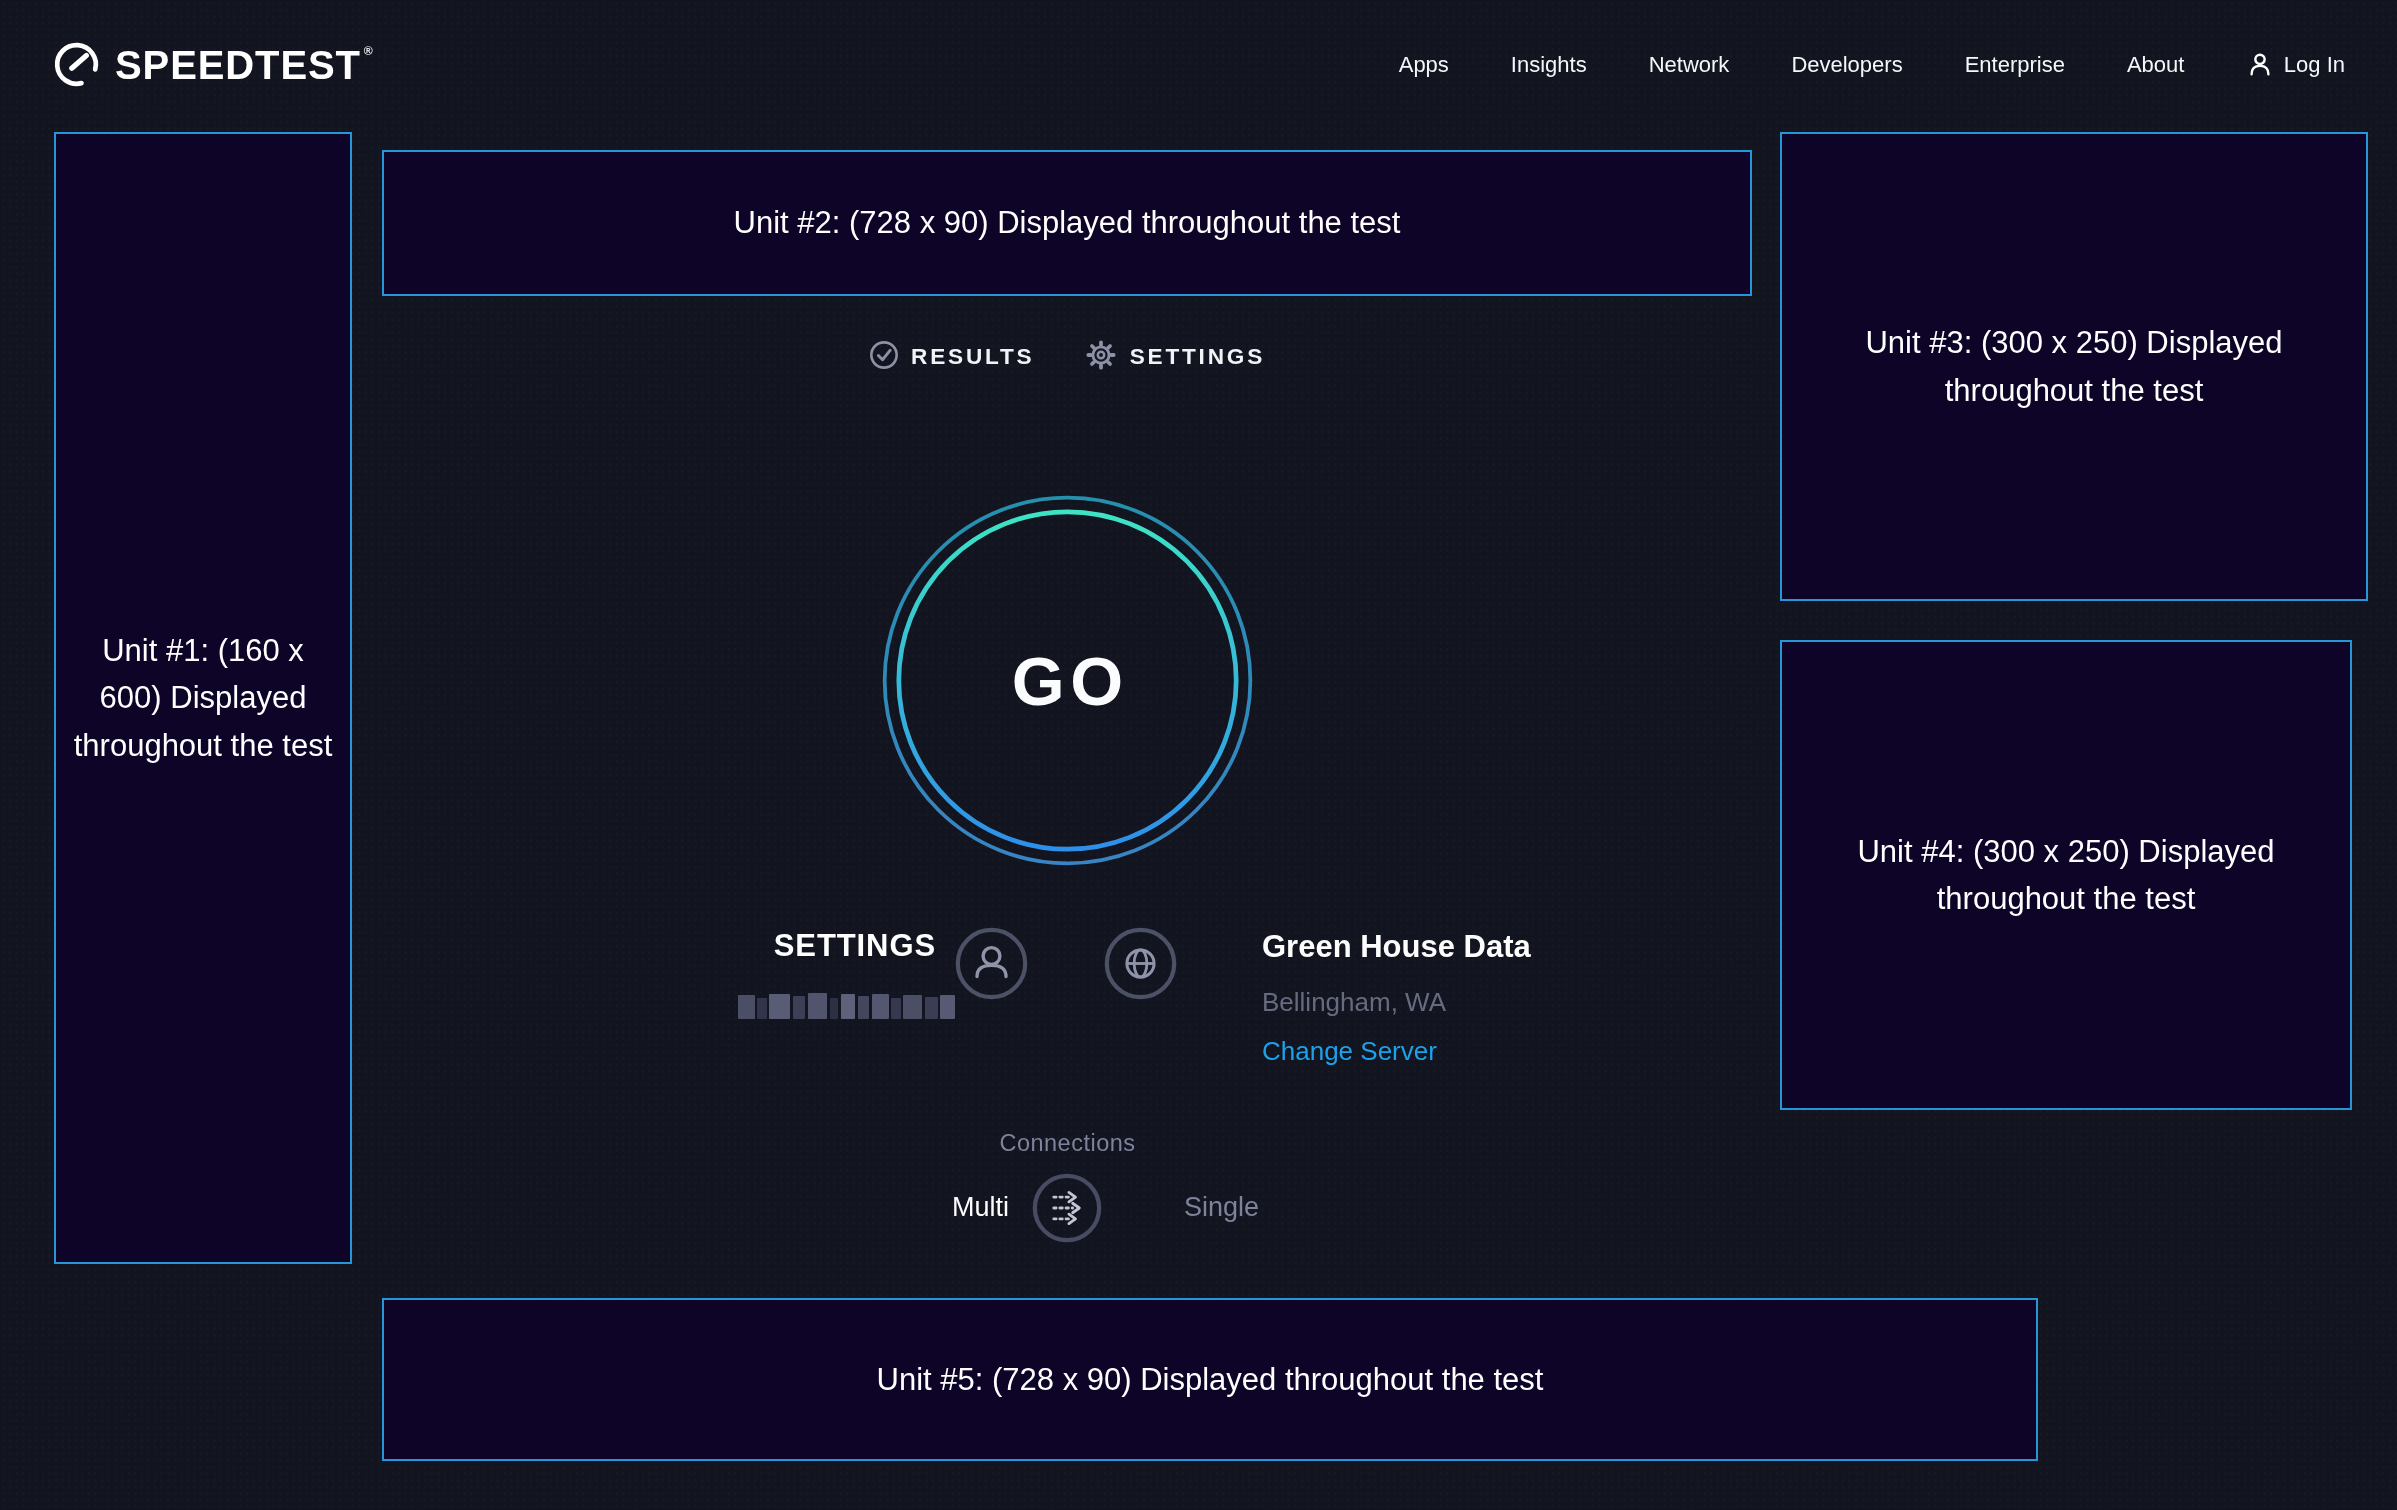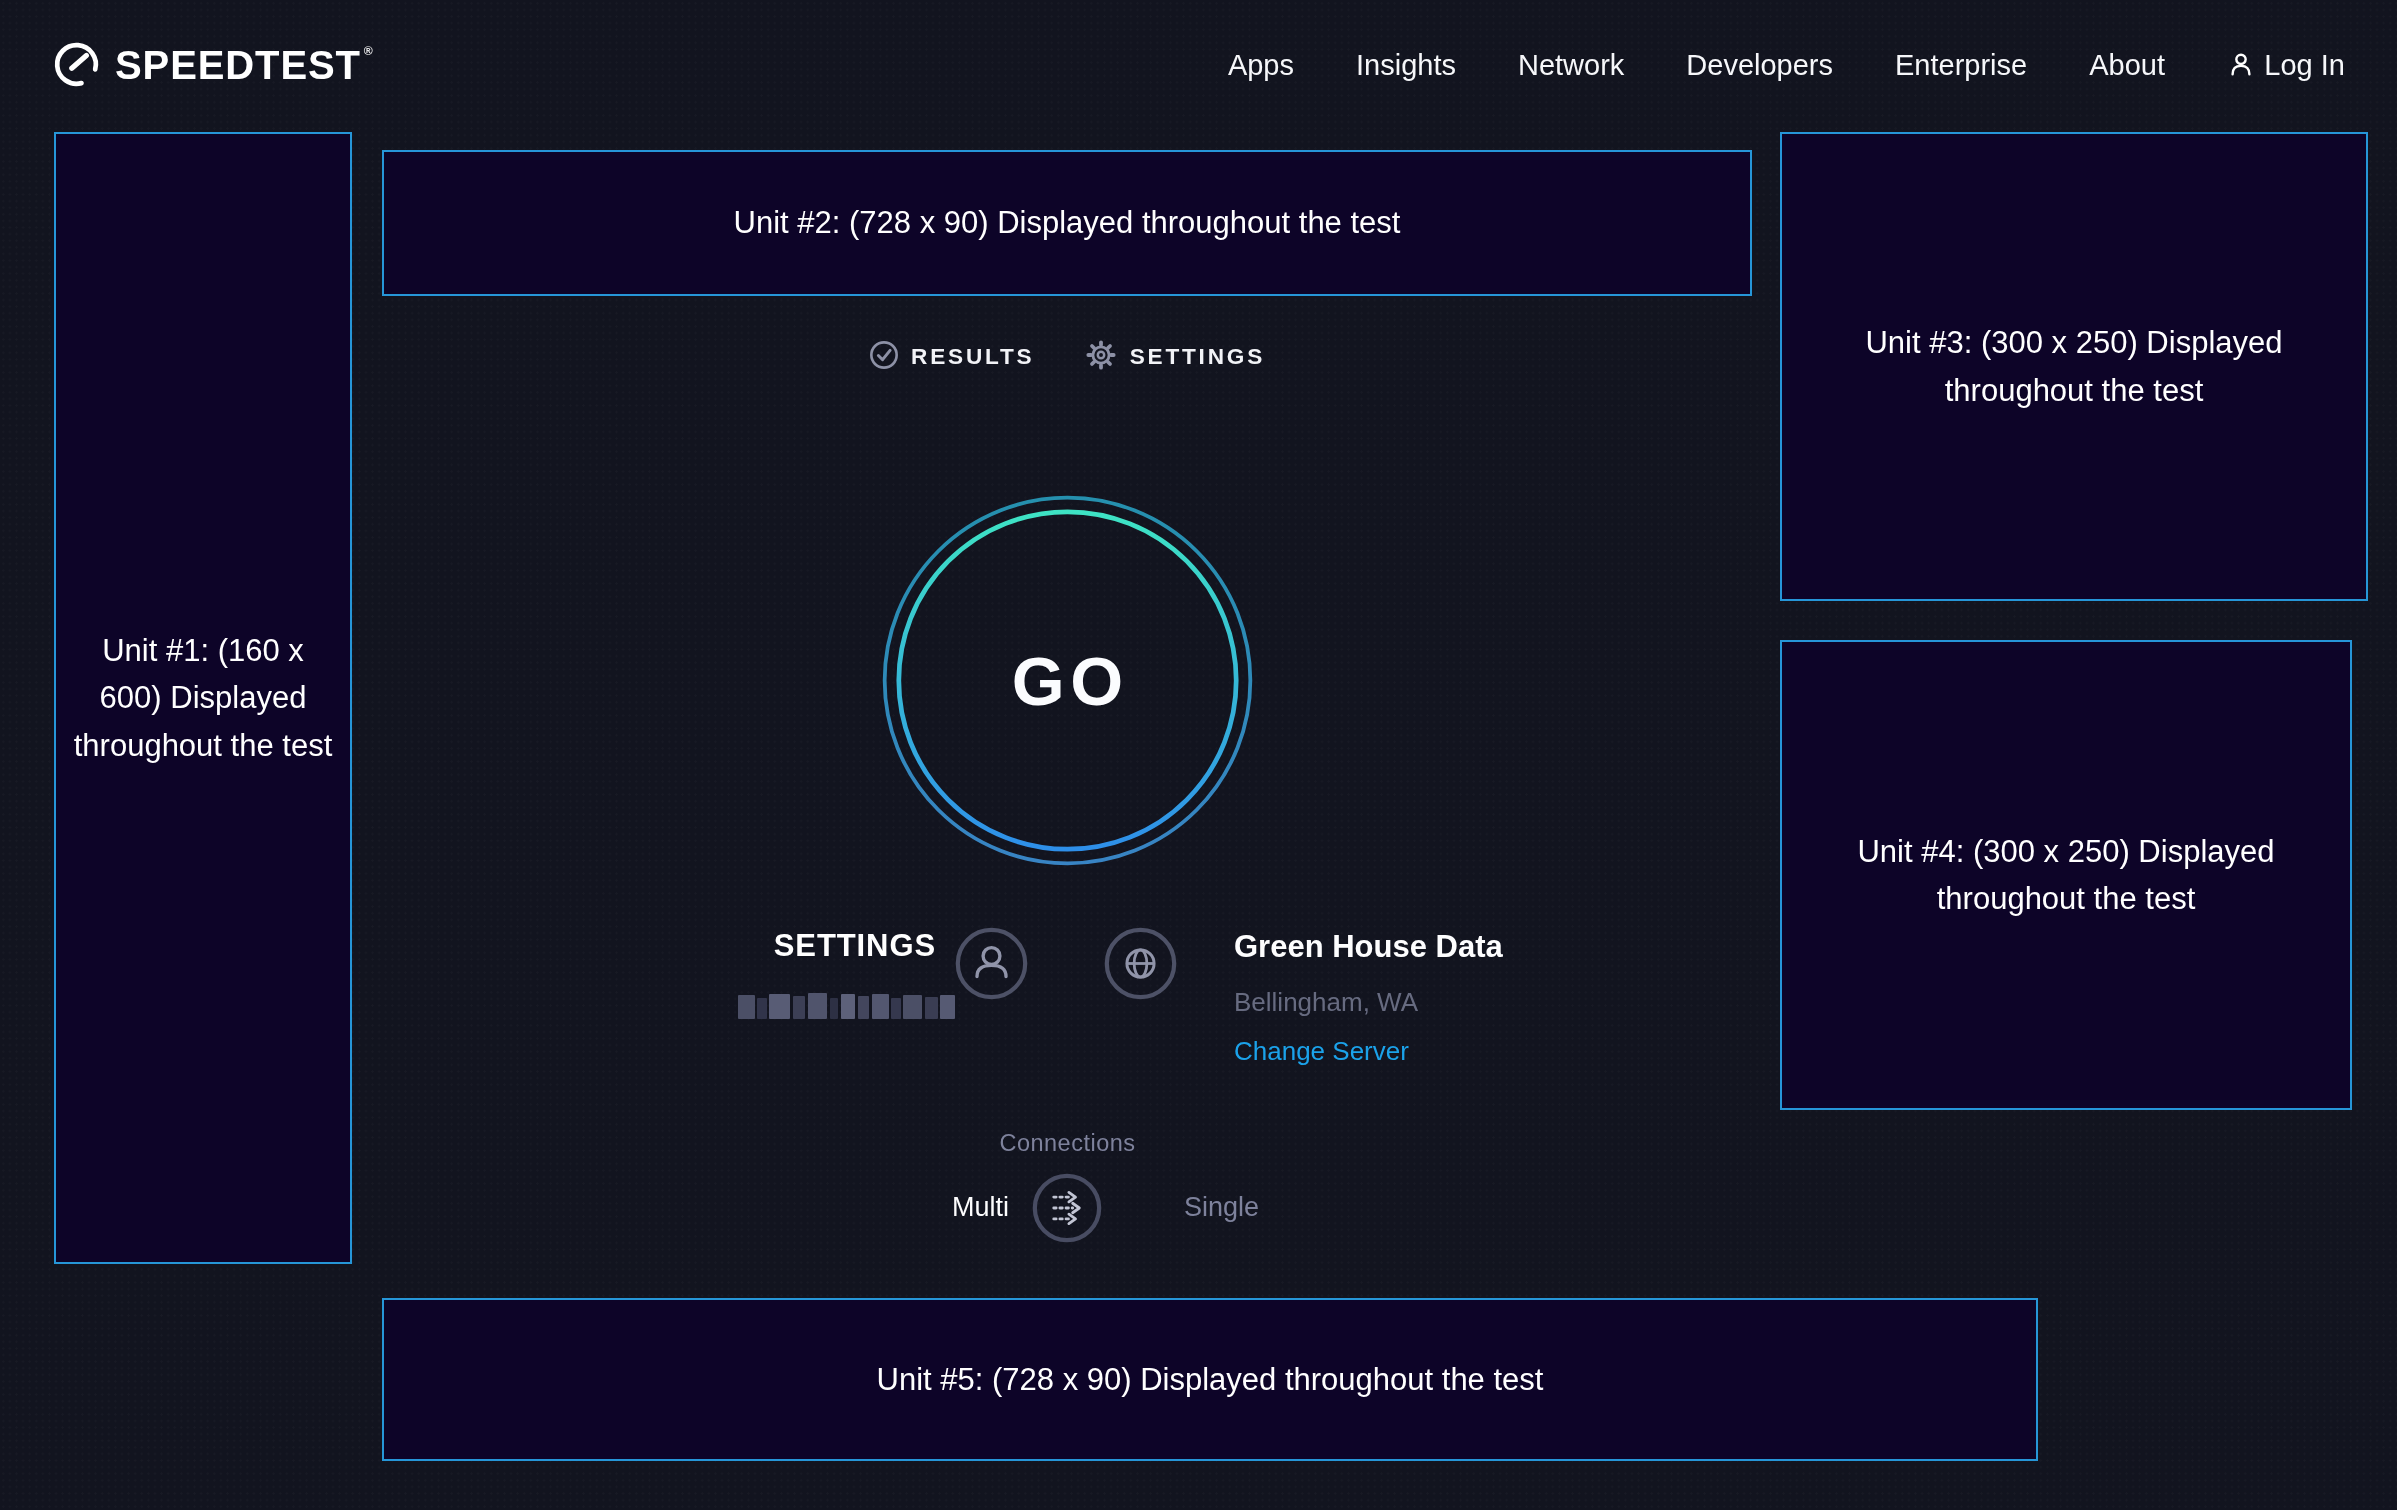--- a/index.html
+++ b/index.html
@@ -11,21 +11,21 @@
     font-family:"Liberation Sans", sans-serif;
     -webkit-font-smoothing:antialiased;
     color:#fff;
   }
   
   .navbar{position:absolute;top:0;left:0;right:0;height:130px;display:flex;align-items:center;padding:0 52px;box-sizing:border-box;}
   .logo{display:flex;align-items:center;cursor:pointer;}
   .logo-text{font-size:40px;font-weight:700;letter-spacing:0.9px;margin-left:14px;color:#fff;}
   .logo-tm{font-size:12.2px;vertical-align:top;position:relative;top:1.9px;left:2.8px;opacity:.9;}
   .nav-menu{margin-left:auto;display:flex;align-items:center;gap:62px;}
-  .nav-link{font-size:29px;color:#f6f7fa;cursor:pointer;text-decoration:none;}
+  .nav-link{font-size:22px;color:#f6f7fa;cursor:pointer;text-decoration:none;}
   .login{display:flex;align-items:center;gap:9.4px;cursor:pointer;justify-content:center;}
   
   .ad{position:absolute;background:#0d0428;border:2.8px solid #2696d8;box-sizing:border-box;
       display:flex;align-items:center;justify-content:center;text-align:center;cursor:pointer;}
   .ad span{font-size:31px;line-height:1.52;color:#fff;}
   .ad-u1{left:54px;top:132px;width:298px;height:1132px;padding:0 13px;}
   .ad-u2{left:382px;top:150px;width:1370px;height:146px;text-align:right;}
   .ad-u3{left:1780px;top:132px;width:588px;height:469px;}
   .ad-u4{left:1780px;top:640px;width:572px;height:470px;}
   .ad-u5{left:382px;top:1298px;width:1656px;height:163px;}
@@ -37,21 +37,21 @@
   
   .go-wrap{position:absolute;left:879px;top:492px;width:377px;height:377px;cursor:pointer;}
   .go-wrap svg{position:absolute;left:0;top:0;}
   .go-label{position:absolute;left:0;top:0;width:377px;height:377px;display:flex;align-items:center;justify-content:center;
             font-size:68px;font-weight:600;letter-spacing:5.6px;color:#fbfcfe;padding-left:5.6px;box-sizing:border-box;}
   
   .isp-name{position:absolute;left:659px;top:928px;width:277px;text-align:right;font-size:31px;font-weight:700;letter-spacing:0.9px;color:#fff;}
   .ip-blur{position:absolute;left:738px;top:991px;width:217px;height:28px;display:flex;align-items:flex-end;gap:2.8px;filter:blur(0.6px);}
   .ip-blur i{display:inline-block;border-radius:0.9px;}
   .icon-badge{position:absolute;width:73px;height:73px;}
-  .server-block{position:absolute;left:1234px;top:928px;}
+  .server-block{position:absolute;left:1262px;top:928px;}
   .server-name{font-size:31px;font-weight:600;line-height:38px;color:#fdfdfe;}
   .server-loc{font-size:26px;line-height:32px;margin-top:20px;color:#676b80;}
   .server-change{font-size:26px;line-height:32px;margin-top:17px;color:#1ba2ea;cursor:pointer;}
   
   .conn-title{position:absolute;left:879px;top:1130px;width:377px;text-align:center;font-size:23.5px;letter-spacing:0.5px;color:#7e829c;}
   .conn-multi{position:absolute;left:821px;top:1192px;width:188px;text-align:right;font-size:27px;font-weight:500;color:#fdfdfe;cursor:pointer;}
   .conn-toggle{position:absolute;left:1032px;top:1173px;width:70px;height:70px;cursor:pointer;}
   .conn-single{position:absolute;left:1184px;top:1192px;font-size:27px;color:#7e829c;cursor:pointer;}
 </style>
 </head>

